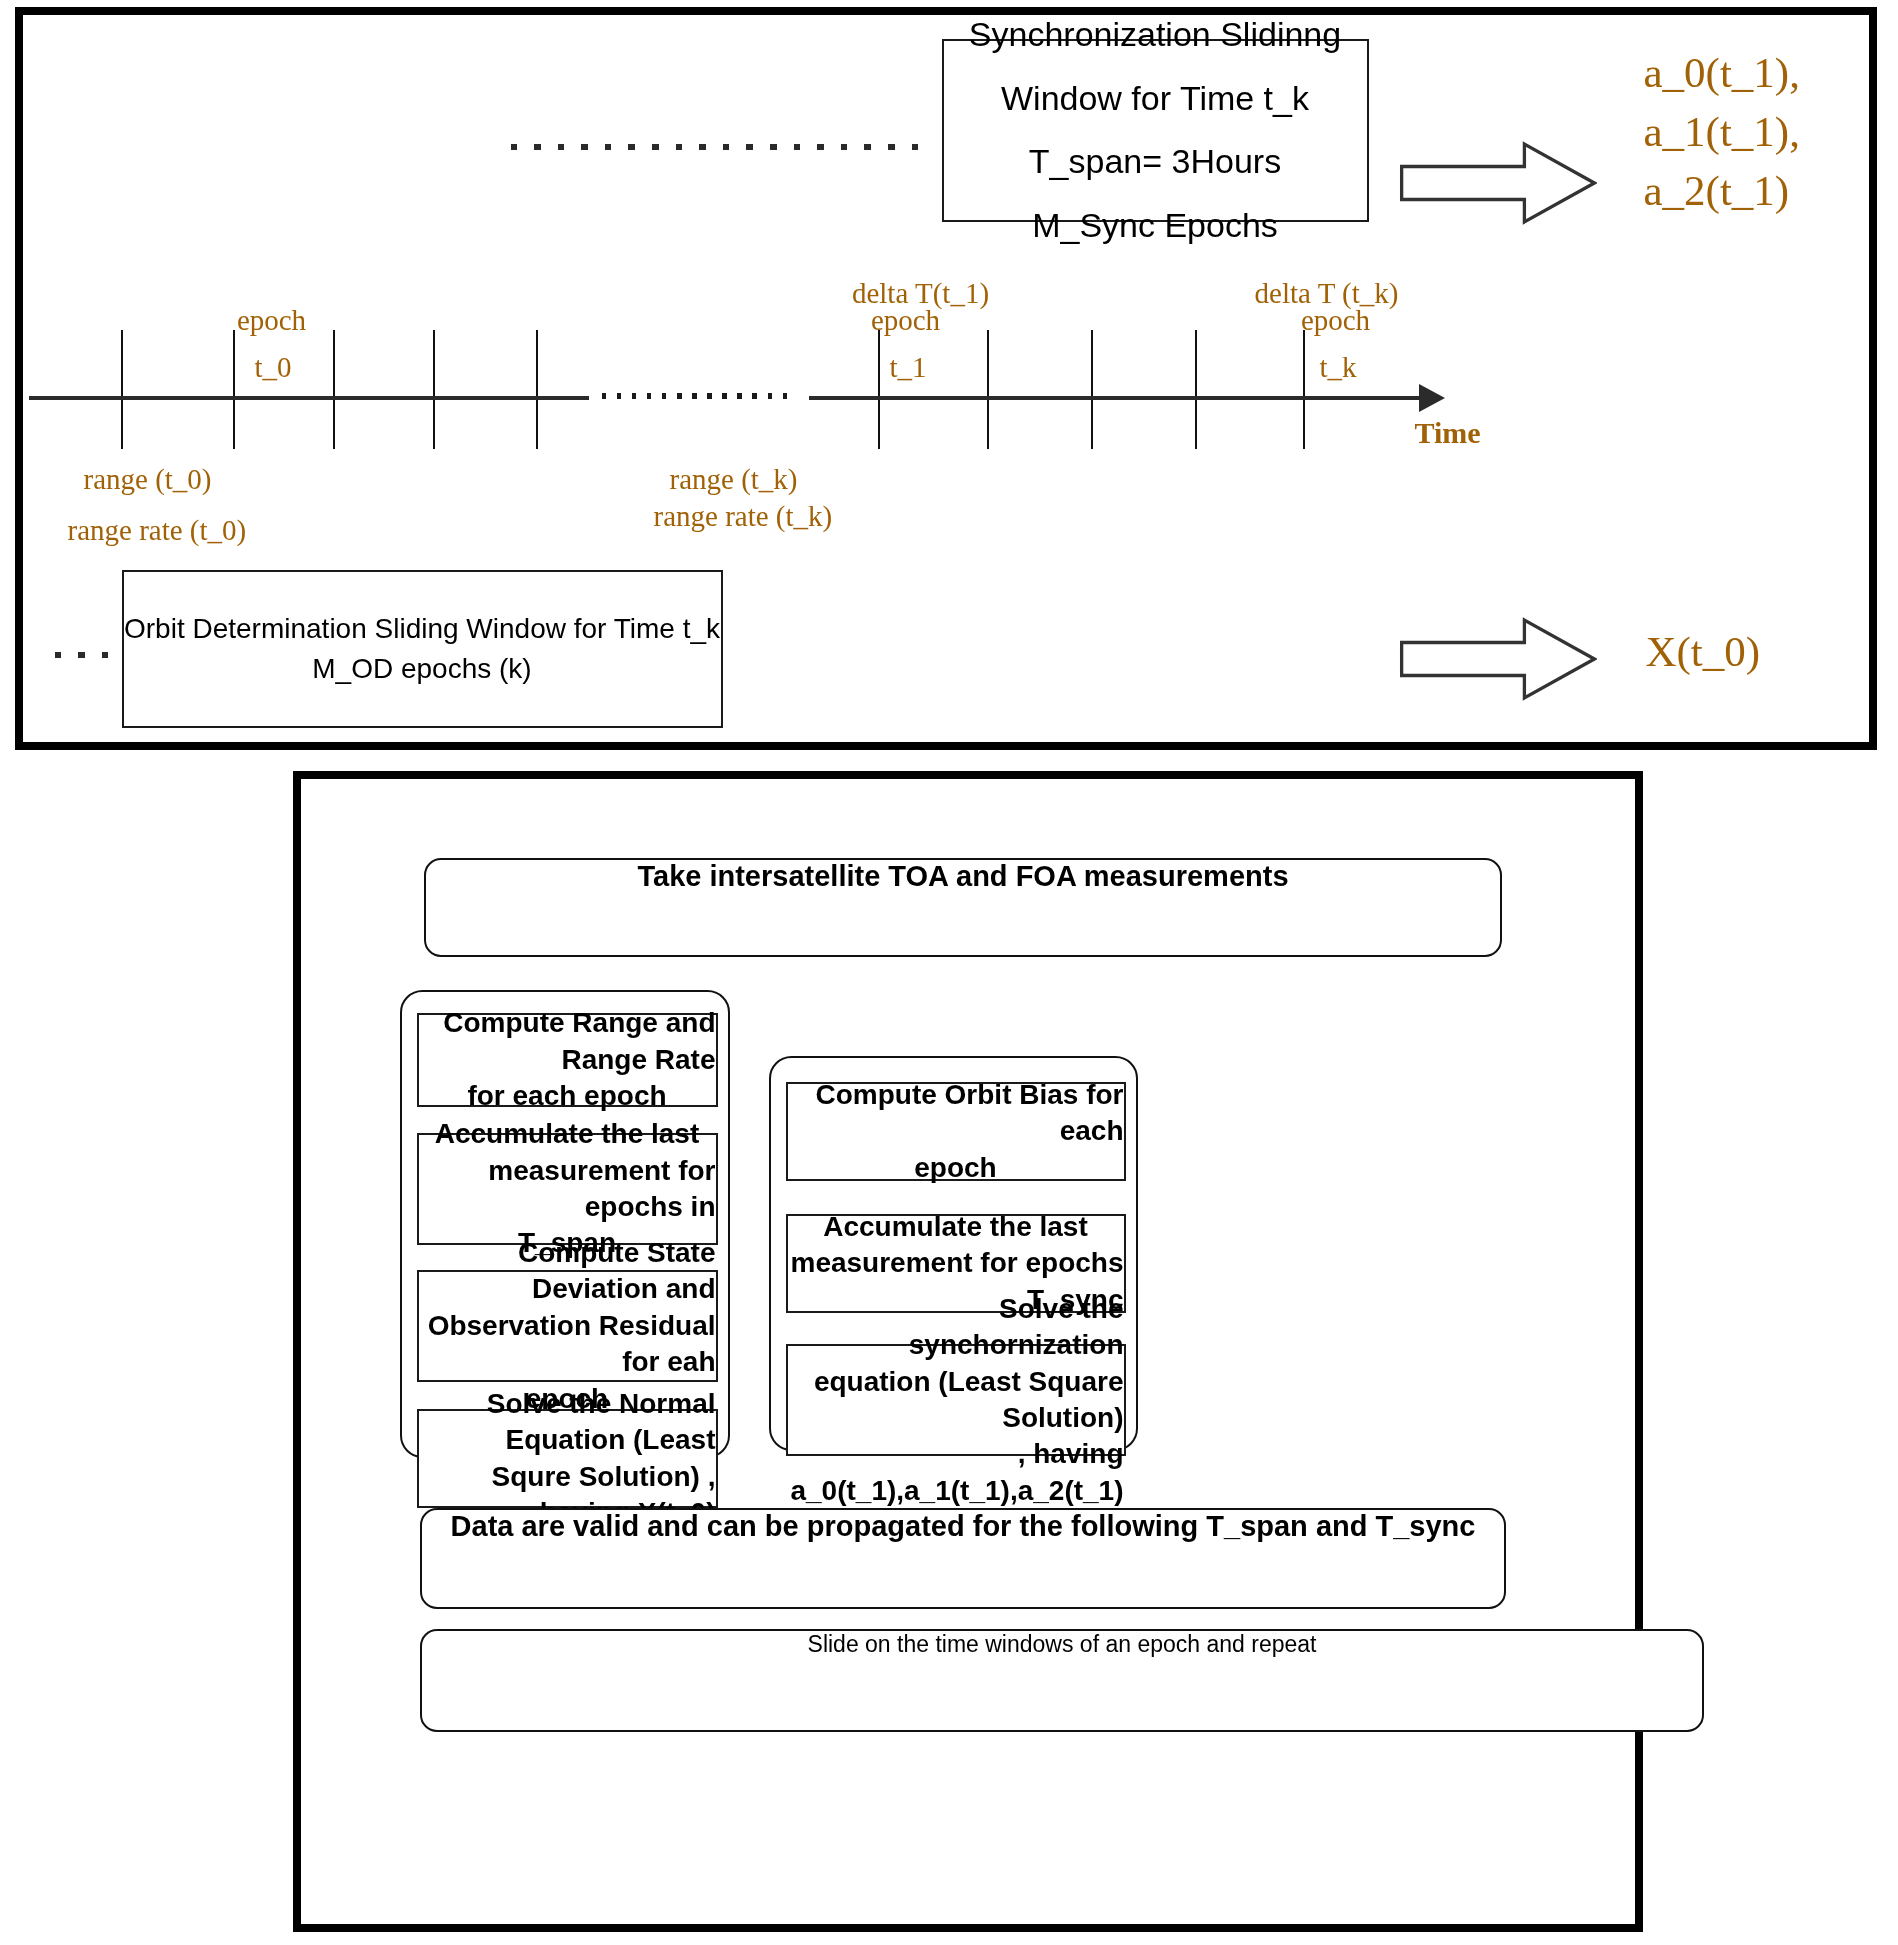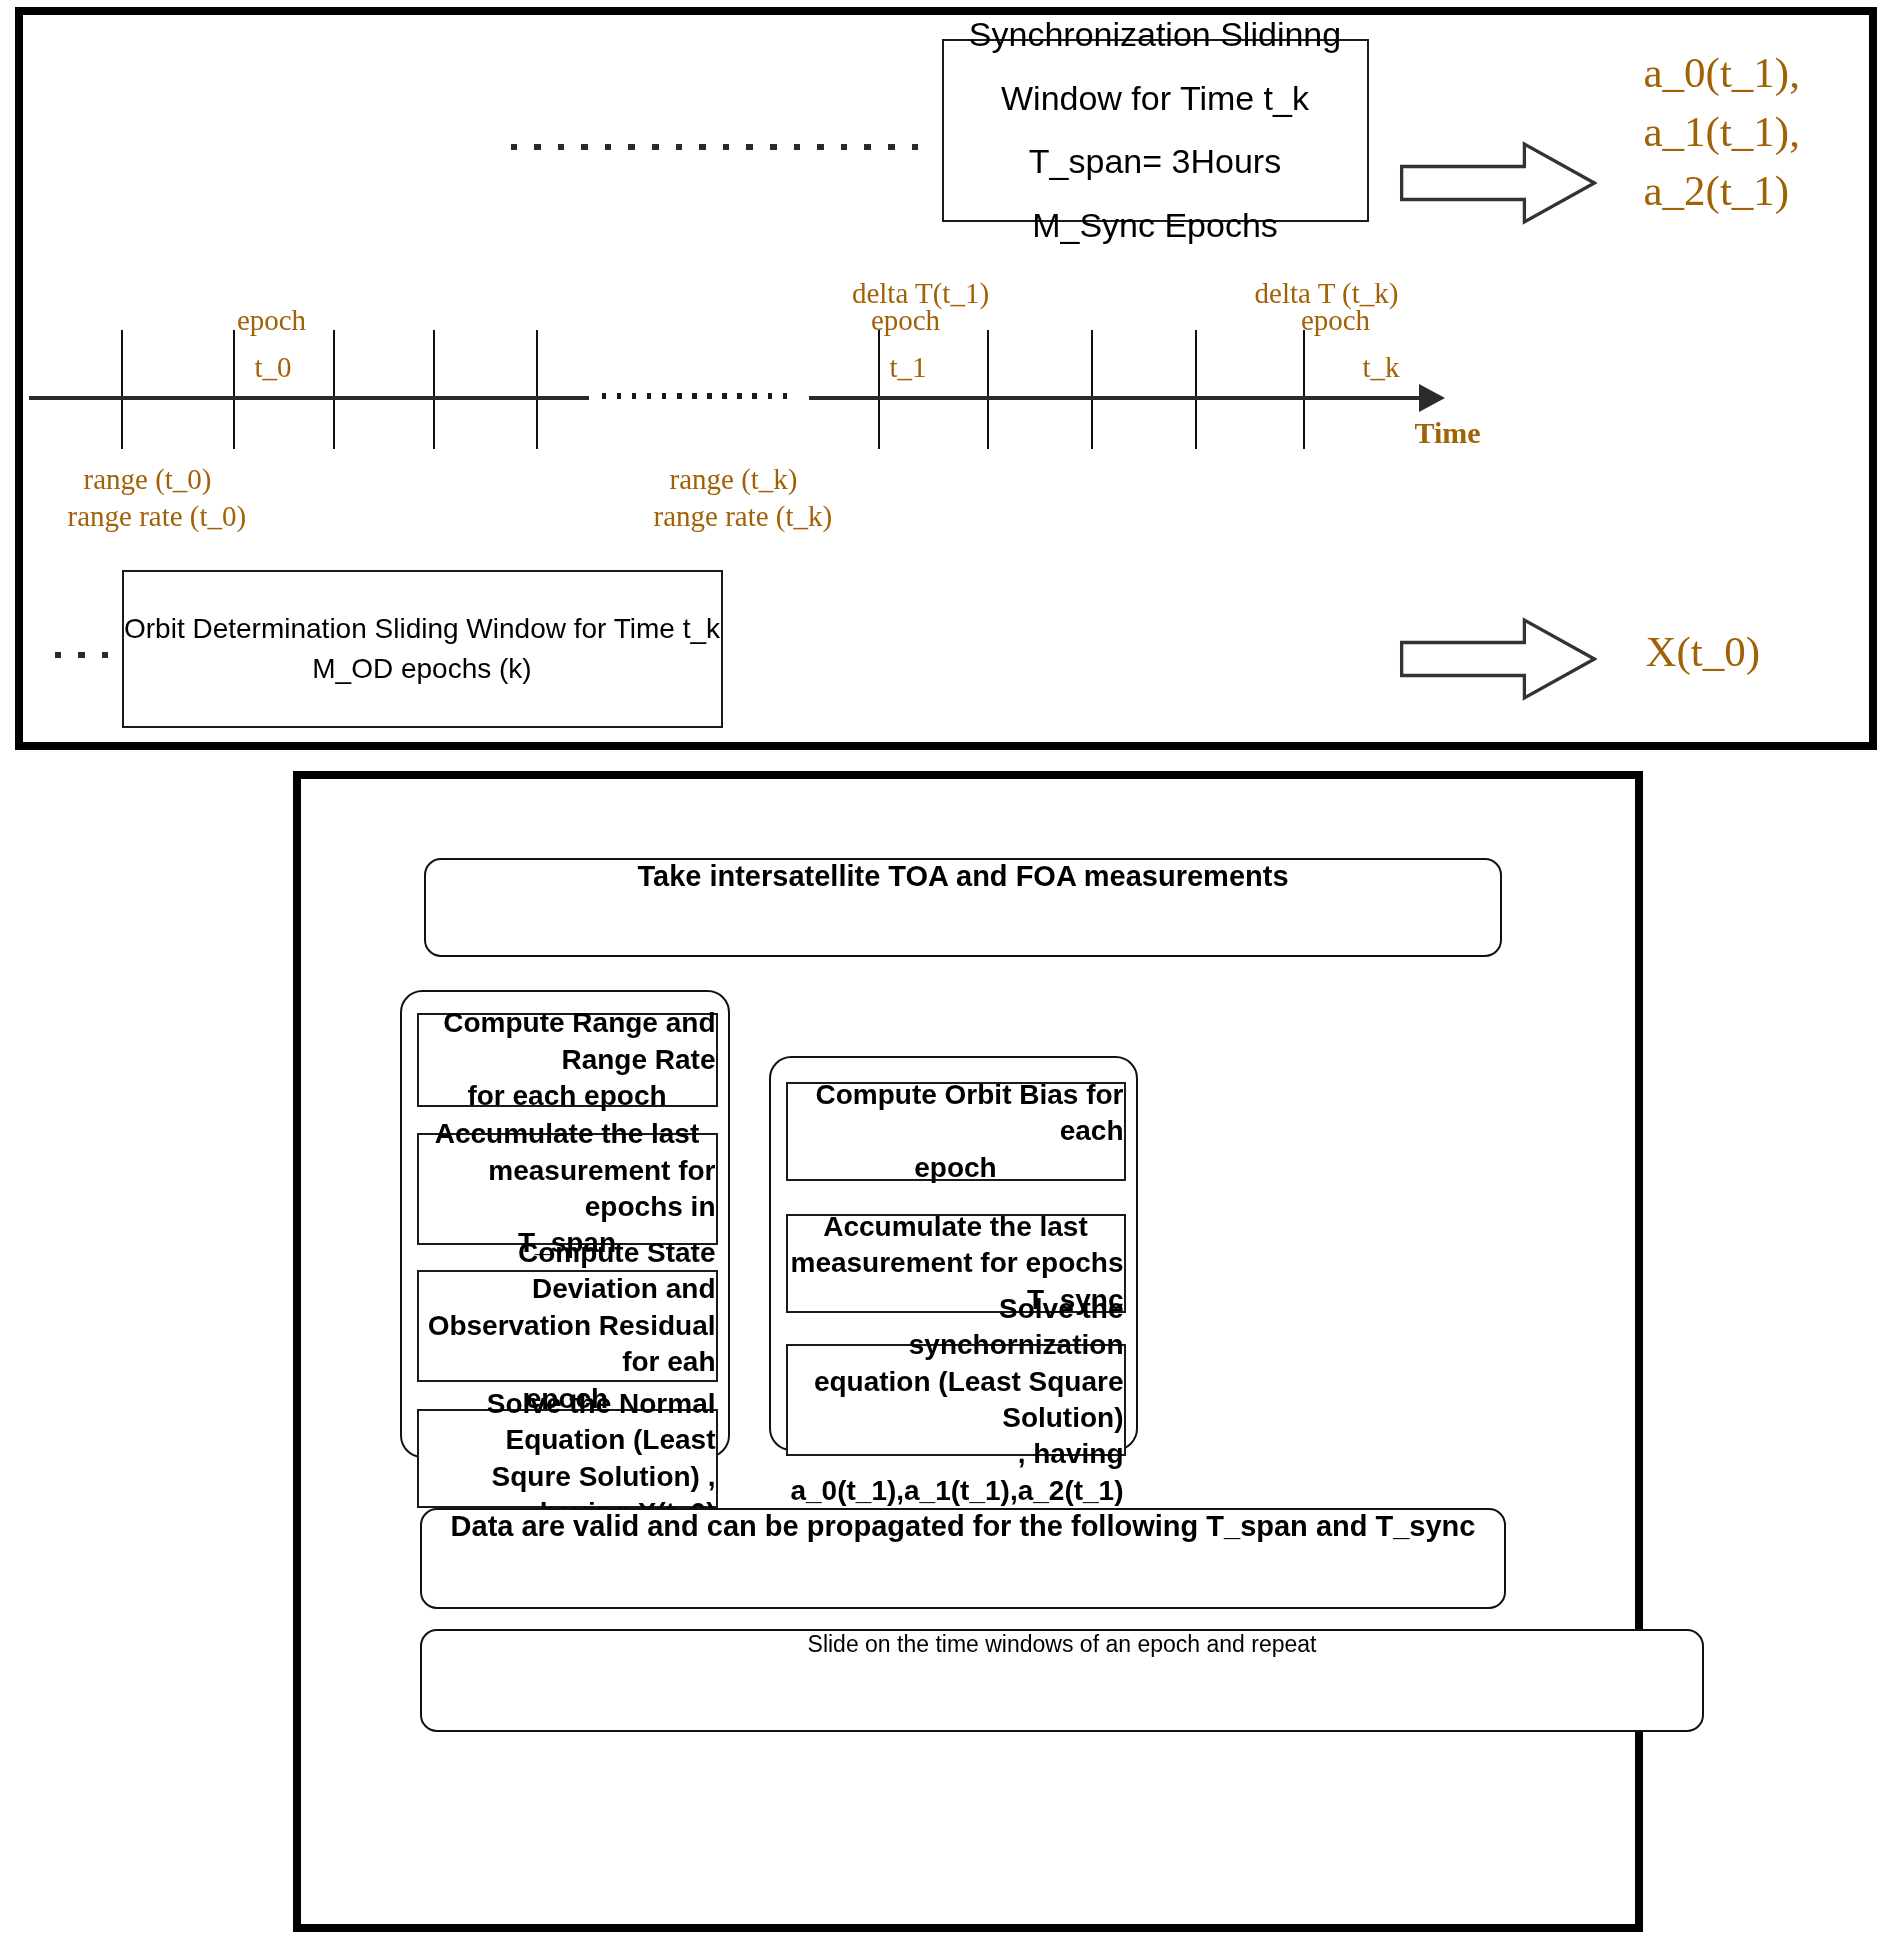--- a/index.html
+++ b/index.html
@@ -179,21 +179,21 @@
 
     <div class="lbl c" style="left:898px; top:262px; font-size:29px;">delta T(t_1)</div>
     <div class="lbl c" style="left:1304px; top:262px; font-size:29px;">delta T (t_k)</div>
 
     <div class="lbl c" style="left:249px; top:289px; font-size:29px;">epoch</div>
     <div class="lbl c" style="left:883px; top:289px; font-size:29px;">epoch</div>
     <div class="lbl c" style="left:1313px; top:289px; font-size:29px;">epoch</div>
 
     <div class="lbl" style="left:232px; top:336px; font-size:29px;">t_0</div>
     <div class="lbl" style="left:867px; top:336px; font-size:29px;">t_1</div>
-    <div class="lbl" style="left:1297px; top:336px; font-size:29px;margin-left:43px;">t_k</div>
+    <div class="lbl" style="left:1297px; top:336px; font-size:29px;">t_k</div>
 
     <div class="tick" style="left:98px; top:315px; height:119px;"></div>
     <div class="tick" style="left:210px; top:315px; height:119px;"></div>
     <div class="tick" style="left:310px; top:315px; height:119px;"></div>
     <div class="tick" style="left:410px; top:315px; height:119px;"></div>
     <div class="tick" style="left:513px; top:315px; height:119px;"></div>
 
     <div class="tick" style="left:855px; top:315px; height:119px;"></div>
     <div class="tick" style="left:964px; top:315px; height:119px;"></div>
     <div class="tick" style="left:1068px; top:315px; height:119px;"></div>
@@ -214,21 +214,21 @@
         <i></i>
         <i></i>
         <i></i>
         <i></i>
     </div>
     <div id="timeline-axis-right" style="left:786px; top:381px; width:613px;"></div>
     <div class="arrowhead" style="left:1396px; top:369px;"></div>
     <div class="lbl bold" style="left:1392px; top:401px; font-size:30px;">Time</div>
 
     <div class="lbl" style="left:61px; top:448px; font-size:29px;">range (t_0)</div>
-    <div class="lbl" style="left:45px; top:485px; font-size:29px;">range rate (t_0)</div>
+    <div class="lbl" style="left:45px; top:499px; font-size:29px;">range rate (t_0)</div>
     <div class="lbl" style="left:647px; top:448px; font-size:29px;">range (t_k)</div>
     <div class="lbl" style="left:631px; top:485px; font-size:29px;">range rate (t_k)</div>
 
     <div class="dotrow" style="left:32px; top:637px;">
       <i></i>
         <i></i>
         <i></i>
         <i></i>
         <i></i>
     </div>

